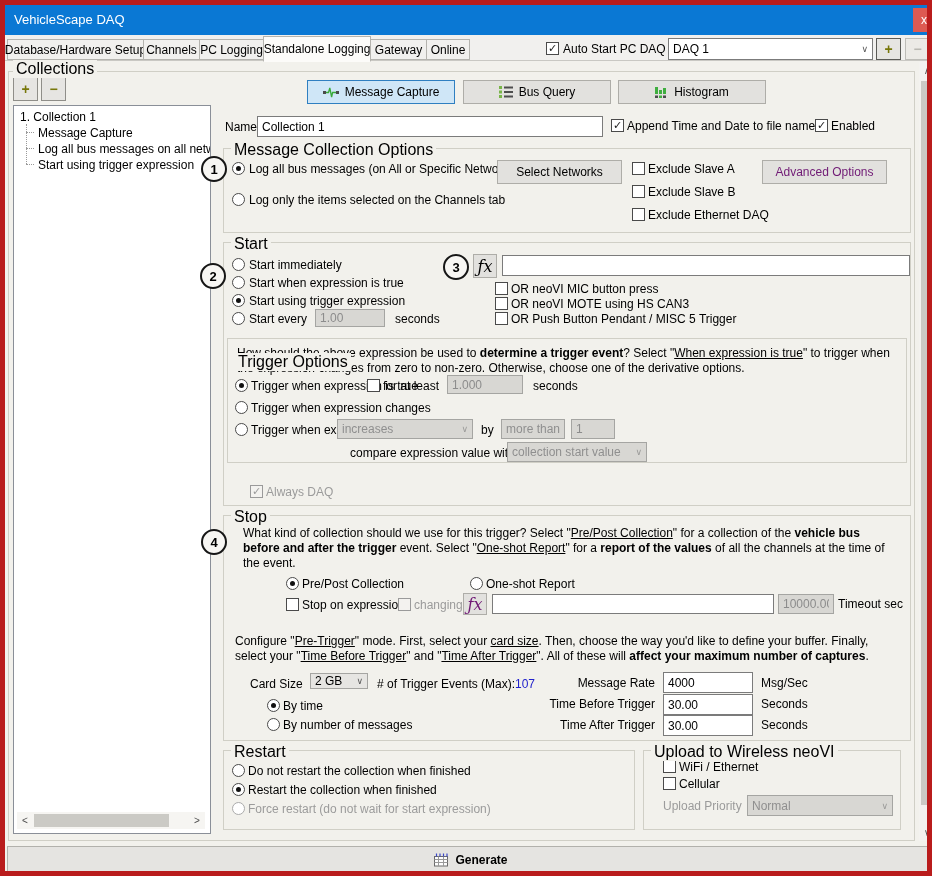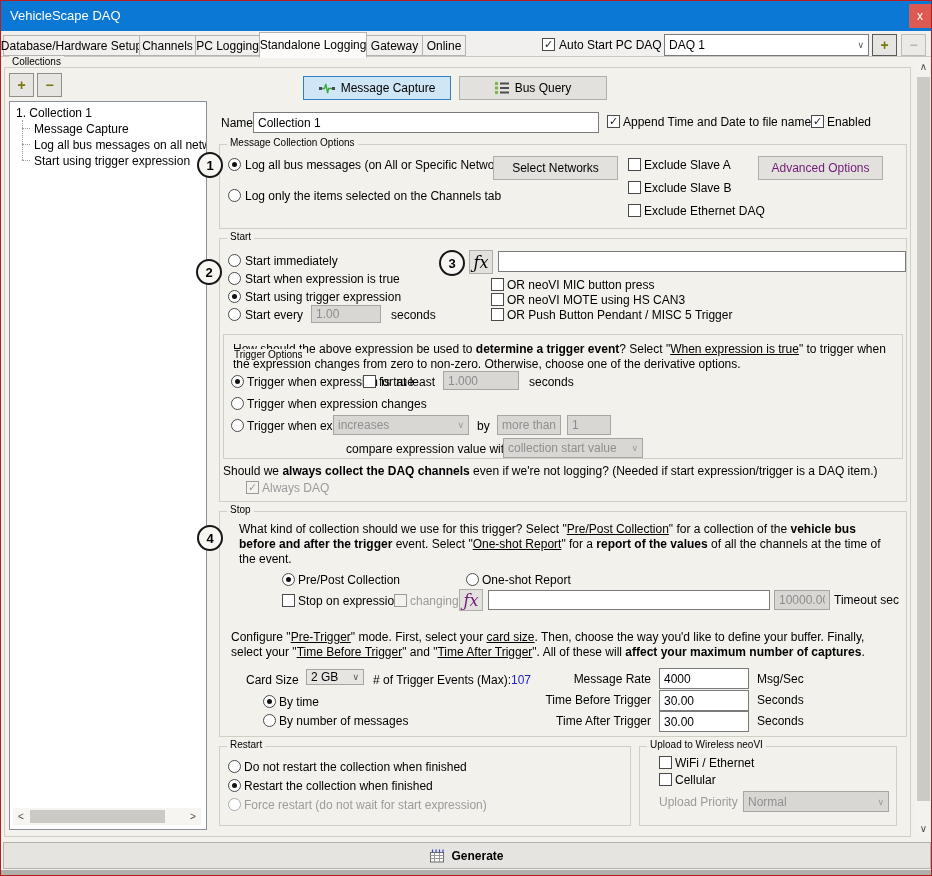--- a/index.html
+++ b/index.html
@@ -1,18 +1,18 @@
 <!DOCTYPE html>
 <html><head>
 <meta charset="utf-8">
 <style>
   html,body{margin:0;padding:0;}
   body{font-family:"Liberation Sans",sans-serif;background:#d8d8d4;}
   #win{position:relative;width:932px;height:876px;background:#f2f1ec;overflow:hidden;
-       border:1px solid #b91c1c;box-sizing:border-box;}
+       border:5px solid #b91c1c;box-sizing:border-box;}
   .abs{position:absolute;}
   
   #titlebar{left:0;top:0;width:932px;height:30px;background:#0a78d4;color:#fff;}
   #titlebar .t{position:absolute;left:9px;top:7px;font-size:13px;}
   #close-btn{position:absolute;left:908px;top:3px;width:22px;height:24px;background:#dd5a52;
      color:#fff;font-size:12px;display:flex;align-items:center;justify-content:center;}
   
   #tabbar{left:0;top:30px;width:932px;height:26px;background:#f1f0ee;border-bottom:1px solid #c9c8c3;box-sizing:border-box;}
   .tab{position:absolute;top:34px;height:21px;background:#f1f0ee;border:1px solid #b4b3ae;
        font-size:12px;display:flex;align-items:center;justify-content:center;padding:0 4px;box-sizing:border-box;white-space:nowrap;}
@@ -37,21 +37,21 @@
          box-sizing:border-box;font-family:"Liberation Sans",sans-serif;color:#000;overflow:hidden;}
   input.field{outline:none;}
   .field.dis{background:#d8d7d3;border-color:#a5a5a2;color:#8c8c8c;}
   .combo{position:absolute;border:1px solid #a5a5a2;background:#e6e5e2;font-size:12px;color:#000;
          display:flex;align-items:center;justify-content:space-between;padding:0 4px;box-sizing:border-box;white-space:nowrap;overflow:hidden;}
   .combo.white{background:#fff;border-color:#7b7b7b;}
   .combo.dis{background:#d8d7d3;color:#8f8f8f;}
   .combo .chev{font-size:9px;color:#555;margin-left:4px;}
   .combo.dis .chev{color:#9a9a98;}
   .gb{position:absolute;border:1px solid #d0cfc6;box-sizing:border-box;}
-  .gb-lb{position:absolute;background:#f2f1ec;padding:0 3px;font-size:10px;white-space:nowrap;z-index:1;}
+  .gb-lb{position:absolute;background:#f2f1ec;padding:0 3px;font-size:16px;white-space:nowrap;z-index:1;}
   .rich{position:absolute;font-size:12px;line-height:15px;color:#000;}
   .rich .b{font-weight:bold;}
   .rich .u{text-decoration:underline;}
   .ann{position:absolute;width:22px;height:22px;border:2px solid #161616;border-radius:50%;background:#f7f6f3;
        font-weight:bold;font-size:13px;display:flex;align-items:center;justify-content:center;z-index:5;box-sizing:content-box;}
   .fx{font-style:italic;font-family:"DejaVu Serif",serif;font-size:16px;}
   
   #tree{left:8px;top:100px;width:198px;height:729px;background:#fff;border:1px solid #8a8f98;box-sizing:border-box;overflow:hidden;}
   .tree-item{position:absolute;font-size:12px;white-space:nowrap;color:#000;}
   .tree-vline{position:absolute;border-left:1px dotted #9a9a9a;}
@@ -134,20 +134,31 @@
   <div class="btn" style="left:458px;top:75px;width:148px;height:24px;">
     <svg width="14" height="12" viewBox="0 0 14 12">
         <rect y="0" width="3" height="3" fill="#79b548"></rect>
         <rect y="4.5" width="3" height="3" fill="#79b548"></rect>
         <rect y="9" width="3" height="3" fill="#79b548"></rect>
         <rect x="5" y="0.5" width="9" height="2" fill="#4d4d4d"></rect>
         <rect x="5" y="5" width="9" height="2" fill="#4d4d4d"></rect>
         <rect x="5" y="9.5" width="9" height="2" fill="#4d4d4d"></rect>
       </svg>
     <span>Bus Query</span>
+  </div>
+  <div class="btn" style="left:613px;top:75px;width:148px;height:24px;">
+    <svg width="13" height="12" viewBox="0 0 13 12">
+        <rect x="0" y="1" width="3" height="7" fill="#3fae3f"></rect>
+        <rect x="4" y="4" width="3" height="4" fill="#3fae3f"></rect>
+        <rect x="8" y="2" width="3" height="6" fill="#3fae3f"></rect>
+        <rect x="0" y="9.5" width="3" height="2.5" fill="#4d4d4d"></rect>
+        <rect x="4" y="9.5" width="3" height="2.5" fill="#3fae3f"></rect>
+        <rect x="8" y="9.5" width="3" height="2.5" fill="#4d4d4d"></rect>
+      </svg>
+    <span>Histogram</span>
   </div>
 
   <div class="lbl" style="left:220px;top:115px;">Name</div>
   <input class="field" style="left: 252px; top: 111px; width: 346px; height: 21px;" value="Collection 1">
   <div class="cb" style="left:606px;top:114px;"><span>✓</span></div>
   <div class="lbl" style="left:622px;top:114px;">Append Time and Date to file name</div>
   <div class="cb" style="left:810px;top:114px;"><span>✓</span></div>
   <div class="lbl" style="left:826px;top:114px;">Enabled</div>
 
   <div class="gb" style="left:218px;top:143px;width:688px;height:85px;"></div>
@@ -215,21 +226,20 @@
     <span>more than</span>
     <span class="chev">∨</span>
   </div>
   <input class="field dis" style="left: 566px; top: 414px; width: 44px; height: 20px;" value="1">
   <div class="lbl" style="left:345px;top:441px;">compare expression value with</div>
   <div class="combo dis" style="left:502px;top:437px;width:140px;height:20px;">
     <span>collection start value</span>
     <span class="chev">∨</span>
   </div>
 
-  <div class="rich" style="left:222px;top:463px;width:680px;"><span>Should we </span><span class="b">always collect the DAQ channels</span><span> even if we're not logging? (Needed if start expression/trigger is a DAQ item.)</span></div>
   <div class="cb dis" style="left:245px;top:480px;"><span>✓</span></div>
   <div class="lbl dis" style="left:261px;top:480px;">Always DAQ</div>
 
   <div class="gb" style="left:218px;top:510px;width:688px;height:226px;"></div>
   <div class="gb-lb" style="left:226px;top:503px;">Stop</div>
   <div class="rich" style="left:238px;top:521px;width:650px;"><span>What kind of collection should we use for this trigger? Select "</span><span class="u">Pre/Post Collection</span><span>" for a collection of the </span><span class="b">vehicle bus before and after the trigger</span><span> event. Select "</span><span class="u">One-shot Report</span><span>" for a </span><span class="b">report of the values</span><span> of all the channels at the time of the event.</span></div>
   <div class="rb sel" style="left:281px;top:572px;"></div>
   <div class="lbl" style="left:297px;top:572px;">Pre/Post Collection</div>
   <div class="rb" style="left:465px;top:572px;"></div>
   <div class="lbl" style="left:481px;top:572px;">One-shot Report</div>

